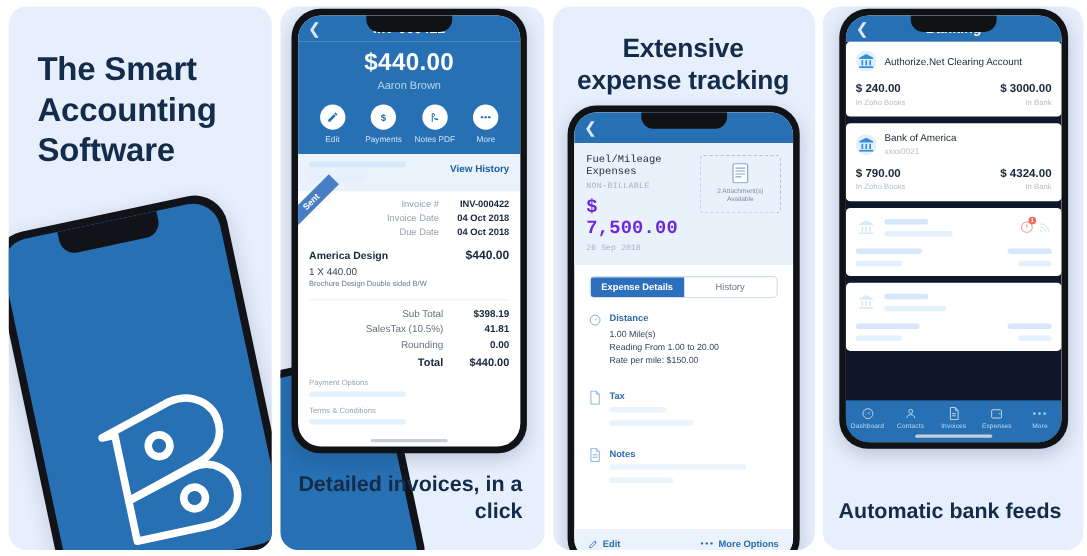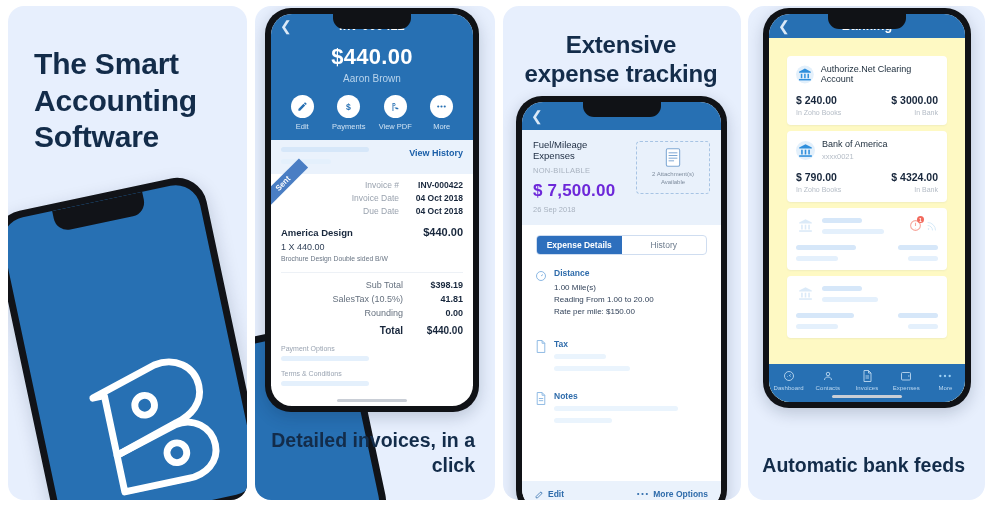--- a/index.html
+++ b/index.html
@@ -212,21 +212,21 @@
     border: 7px solid #111318;
     border-radius: 28px;
     transform: rotate(-12deg);
   }
 
   
   #phone-3 {
     left: 13px; top: 90px; width: 211px; height: 420px;
   }
   .exp-head { background: #e9f1fb; padding: 9px 11px 11px; display: flex; gap: 8px; }
-  .exp-head .left { flex: 1; }
+  .exp-head .left { flex: 1; font-family: Liberation Mono, monospace; }
   .exp-title { font-size: 9.5px; color: #1c2b40; font-weight: normal; }
   .exp-sub   { font-size: 7.5px; color: #a9b3c0; margin-top: 5px; letter-spacing: .3px; }
   .exp-amount{ font-size: 17px; color: #6d28d9; font-weight: bold; margin-top: 6px; letter-spacing: .2px; }
   .exp-date  { font-size: 7.5px; color: #a9b3c0; margin-top: 4px; }
   .attach {
     width: 74px; border: 1px dashed #a7c4e4; border-radius: 4px;
     display: flex; flex-direction: column; align-items: center; justify-content: center;
     padding: 6px 3px; align-self: flex-start; margin-top: 2px;
   }
   .attach .lab { font-size: 6px; color: #7f8d9e; text-align: center; margin-top: 4px; line-height: 1.3; }
@@ -253,21 +253,21 @@
     background: #eaf2fc;
     padding: 8px 13px 11px;
     display: flex; justify-content: space-between; align-items: center;
   }
   .exp-foot .btn { font-size: 8.5px; color: #2f6cab; font-weight: bold; display: flex; align-items: center; gap: 4px; }
 
   
   #phone-4 {
     left: 15px; top: 2px; width: 208px; height: 400px;
   }
-  .bank-list { background: #fef9c3; padding: 18px; height: 100%; }
+  .bank-list { background: #0f172a; padding: 0; height: 100%; }
   .bank-card {
     background: #ffffff;
     border-radius: 4px;
     padding: 8px 9px 9px;
     margin-bottom: 6px;
     box-shadow: 0 1px 2px rgba(30,60,100,.06);
     position: relative;
   }
   .bank-top { display: flex; align-items: center; gap: 7px; }
   .bank-name { font-size: 9px; color: #20303f; }
@@ -350,21 +350,21 @@
                   </svg>
               </div>
               <div class="lab">Payments</div>
             </div>
             <div class="act">
               <div class="circle">
                 <svg width="12" height="12" viewBox="0 0 24 24" fill="#2770b3">
                     <path d="M7 4h2.5c2.2 0 3.5 1.2 3.5 3 0 2-1.5 3.2-3.7 3.2H8.8V20H7V4zm1.8 1.5v3.3h.9c1.2 0 1.9-.6 1.9-1.7s-.7-1.6-1.9-1.6h-.9zM13 13c3 0 6 1 6 2.4 0 .9-1 1.3-2.2 1.3-2 0-4.3-1.3-6-3.1.7-.4 1.5-.6 2.2-.6z"></path>
                   </svg>
               </div>
-              <div class="lab">View PDF</div>
+              <div class="lab">Notes PDF</div>
             </div>
             <div class="act">
               <div class="circle">
                 <svg width="13" height="13" viewBox="0 0 24 24" fill="#2770b3">
                     <circle cx="6" cy="12" r="2"></circle>
                     <circle cx="12" cy="12" r="2"></circle>
                     <circle cx="18" cy="12" r="2"></circle>
                   </svg>
               </div>
               <div class="lab">More</div>

